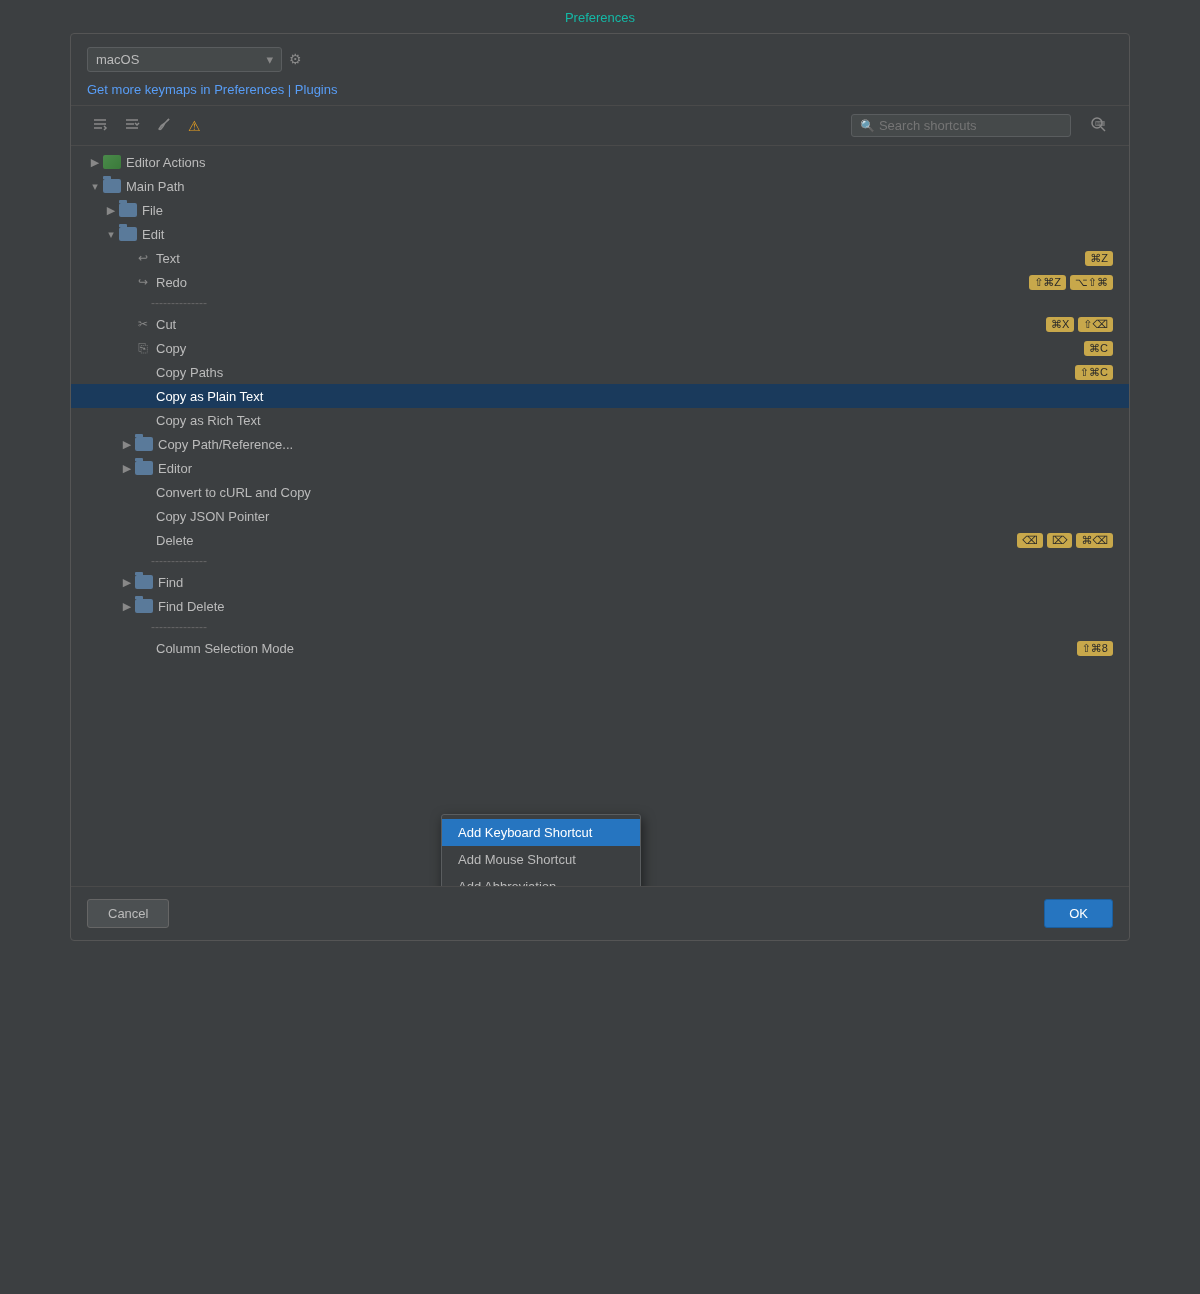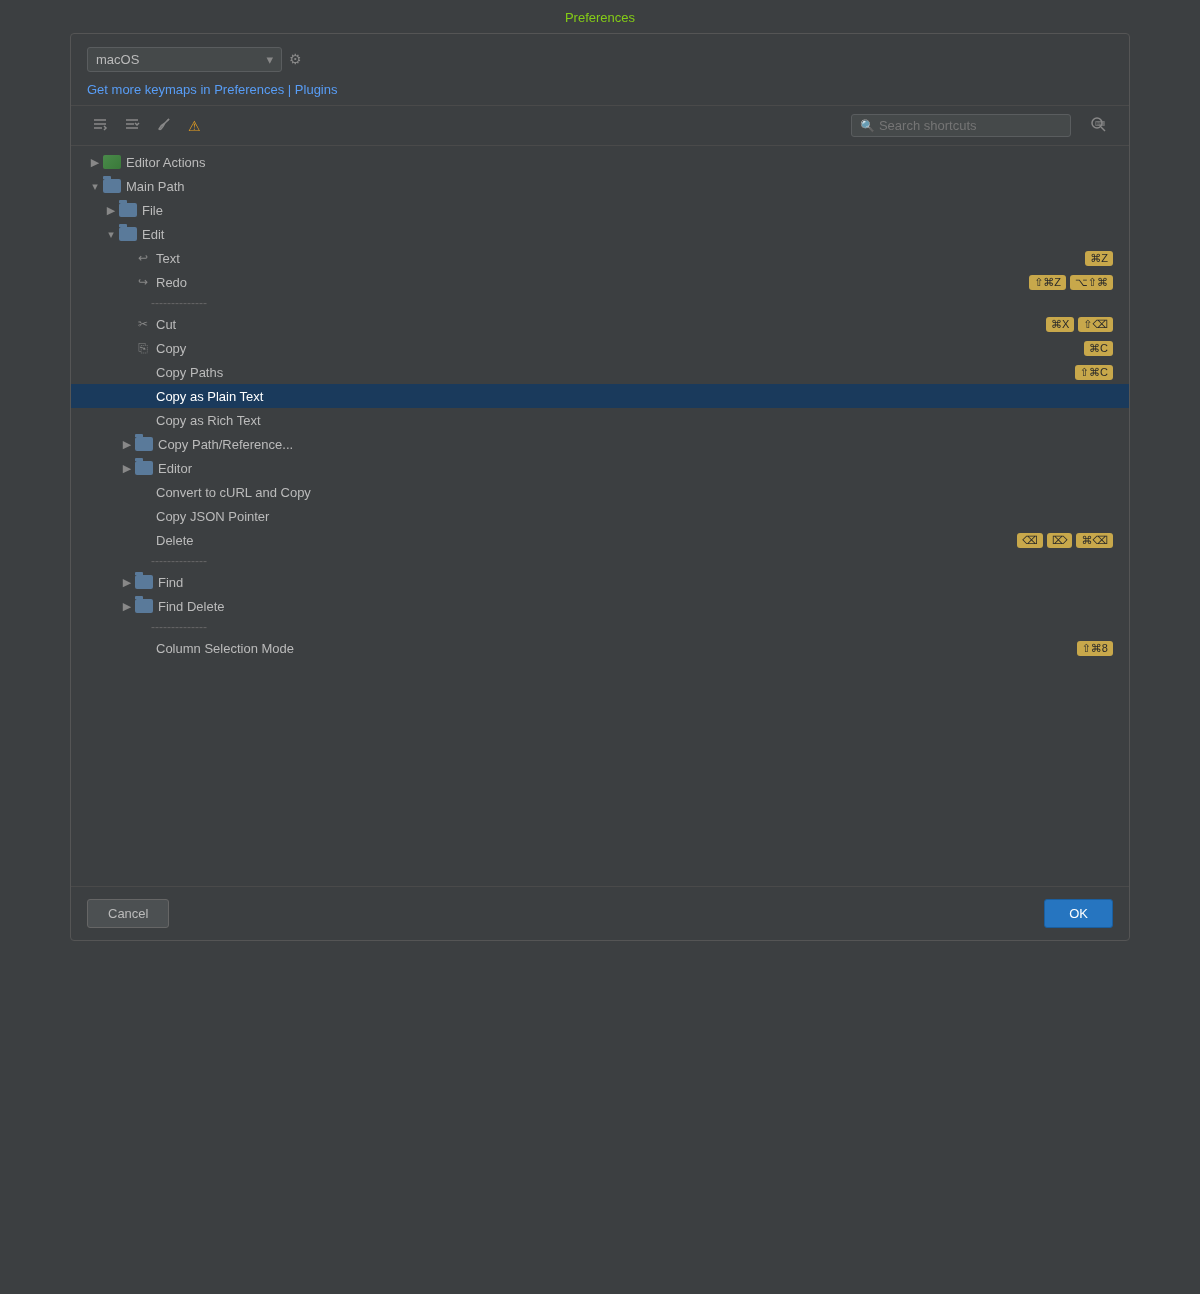--- a/index.html
+++ b/index.html
@@ -12,21 +12,21 @@
       min-height: 1294px;
       display: flex;
       flex-direction: column;
       align-items: center;
     }
 
     .title-bar {
       width: 100%;
       text-align: center;
       padding: 10px 0 8px;
-      color: #84cc16;
+      color: #14b8a6;
       font-size: 13px;
     }
 
     .dialog {
       width: 1060px;
       background: #3c3f41;
       border: 1px solid #555;
       border-radius: 4px;
       display: flex;
       flex-direction: column;
@@ -490,20 +490,25 @@
       </div>
     </div>
 
     <div class="tree-item selected" style="position:relative;">
       <div class="indent3" style="display:flex;align-items:center;width:100%;">
         <span class="expand-arrow" style="width:16px;"></span>
         <span class="action-icon" style="width:16px;"></span>
         <span class="item-label" style="color:#fff;">Copy as Plain Text</span>
       </div>
 
+      <div class="context-menu">
+        <div class="context-menu-item active">Add Keyboard Shortcut</div>
+        <div class="context-menu-item">Add Mouse Shortcut</div>
+        <div class="context-menu-item">Add Abbreviation</div>
+      </div>
     </div>
 
     <div class="tree-item">
       <div class="indent3" style="display:flex;align-items:center;width:100%;">
         <span class="expand-arrow" style="width:16px;"></span>
         <span class="action-icon" style="width:16px;"></span>
         <span class="item-label">Copy as Rich Text</span>
       </div>
     </div>
 

